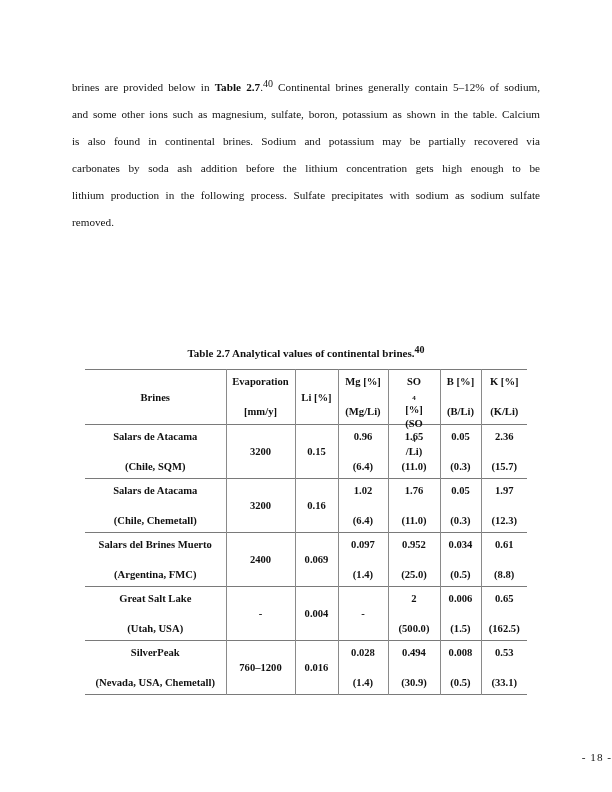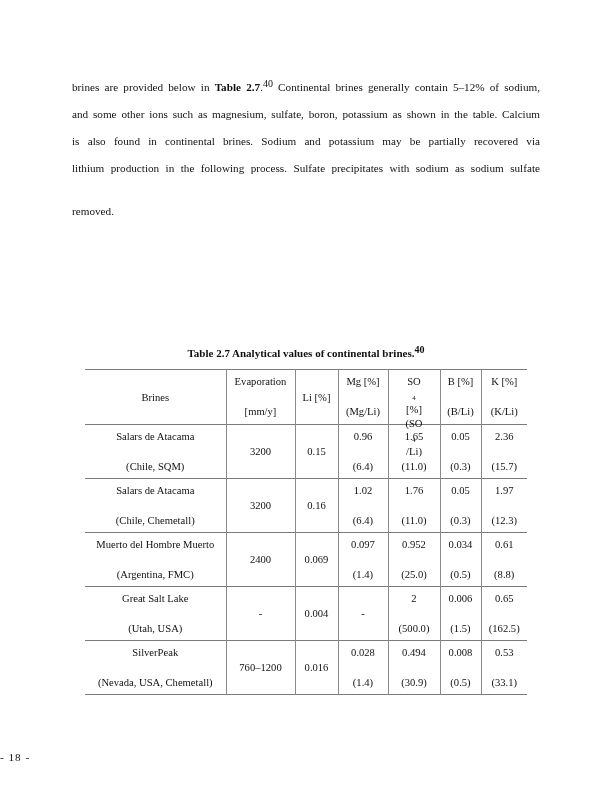--- a/index.html
+++ b/index.html
@@ -26,21 +26,20 @@
     }
     .paragraph .line {
       display: block;
       text-align: justify;
       text-align-last: justify;
       white-space: nowrap;
       height: 27.1px;
     }
     .paragraph .line.last {
       text-align-last: left;
-      margin-top: 16px;
     }
     .paragraph b { font-weight: bold; }
     .paragraph sup, .caption sup {
       font-size: 10px;
       vertical-align: 4px;
       line-height: 0;
     }
     .caption {
       position: absolute;
       left: 0;
@@ -59,21 +58,21 @@
     table {
       border-collapse: collapse;
       width: 442px;
       font-size: 10.6px;
       table-layout: fixed;
     }
     th, td {
       text-align: center;
       vertical-align: middle;
       padding: 0;
-      font-weight: normal;
+      font-weight: bold;
       border-left: 1px solid #8a8a8a;
       border-right: 1px solid #8a8a8a;
       margin-top: 42px;
     }
     th:first-child, td:first-child { border-left: none; }
     th:last-child, td:last-child { border-right: none; }
     thead tr { border-top: 1.3px solid #7a7a7a; border-bottom: 1.3px solid #7a7a7a; }
     tbody tr { border-bottom: 1.3px solid #7a7a7a; }
     .hdr-row { height: 55px; }
     .data-row { height: 54px; }
@@ -84,37 +83,38 @@
       height: 44px;
       padding: 4px 0;
       box-sizing: content-box;
     }
     .two-line span { display: block; line-height: 14px; }
     .page-number {
       position: absolute;
       left: 0;
       width: 612px;
       top: 751px;
-      text-align: left;
+      text-align: right;
       font-size: 11.2px;
       letter-spacing: 1px;
     }
     sub.small-sub {
       font-size: 7px;
       vertical-align: -1px;
       line-height: 0;
     }
   </style>
 </head>
 <body>
 
 <div class="paragraph">
   <span class="line"><span>brines are provided below in </span><b>Table 2.7</b><span>.</span><sup>40</sup><span> Continental brines generally contain 5–12% of sodium,</span></span>
   <span class="line">and some other ions such as magnesium, sulfate, boron, potassium as shown in the table. Calcium</span>
   <span class="line">is also found in continental brines. Sodium and potassium may be partially recovered via</span>
+  <span class="line">carbonates by soda ash addition before the lithium concentration gets high enough to be</span>
   <span class="line">lithium production in the following process. Sulfate precipitates with sodium as sodium sulfate</span>
   <span class="line last">removed.</span>
 </div>
 
 <div class="caption"><span>Table 2.7 Analytical values of continental brines.</span><sup>40</sup></div>
 
 <div class="table-wrap">
   <table>
     <colgroup>
       <col style="width:141px">
@@ -229,21 +229,21 @@
             <div class="two-line">
               <span>1.97</span>
               <span>(12.3)</span>
             </div>
           </td>
       </tr>
 
       <tr class="data-row">
         <td>
             <div class="two-line">
-              <span>Muerto del Hombre Muerto</span>
+              <span>Salars del Brines Muerto</span>
               <span>(Argentina, FMC)</span>
             </div>
           </td>
         <td>2400</td>
         <td>0.069</td>
         <td>
             <div class="two-line">
               <span>0.097</span>
               <span>(1.4)</span>
             </div>

